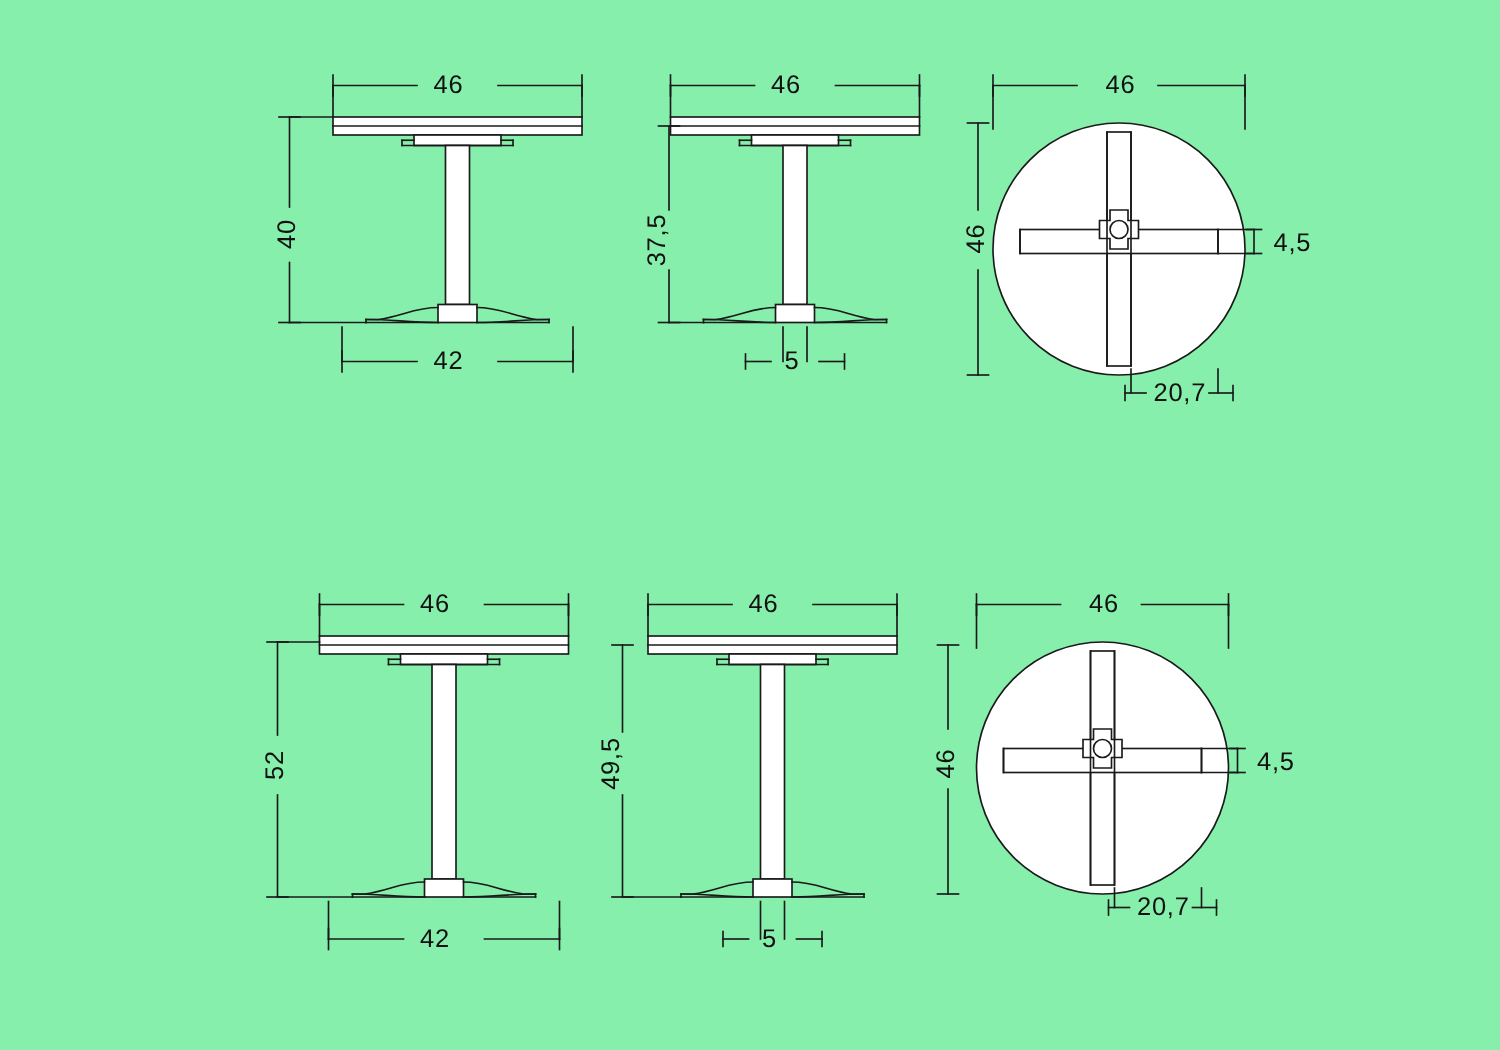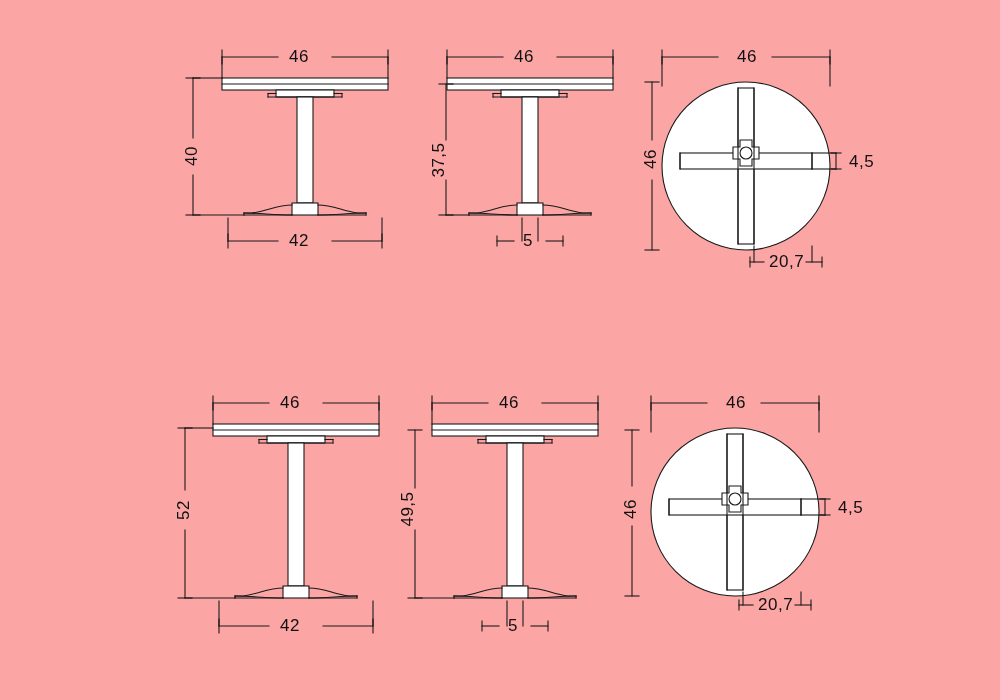--- a/index.html
+++ b/index.html
@@ -11,21 +11,21 @@
     width: 1000px;
     height: 700px;
     font-family: "Liberation Sans", sans-serif;
     color: #1a1a1a;
     overflow: hidden;
   }
   #sheet {
     position: relative;
     width: 1000px;
     height: 700px;
-    background: #fca5a5;
+    background: #86efac;
   }
   #drawing {
     position: absolute;
     left: 0;
     top: 0;
   }
   .dim-label {
     position: absolute;
     font-size: 17px;
     letter-spacing: 0.5px;

